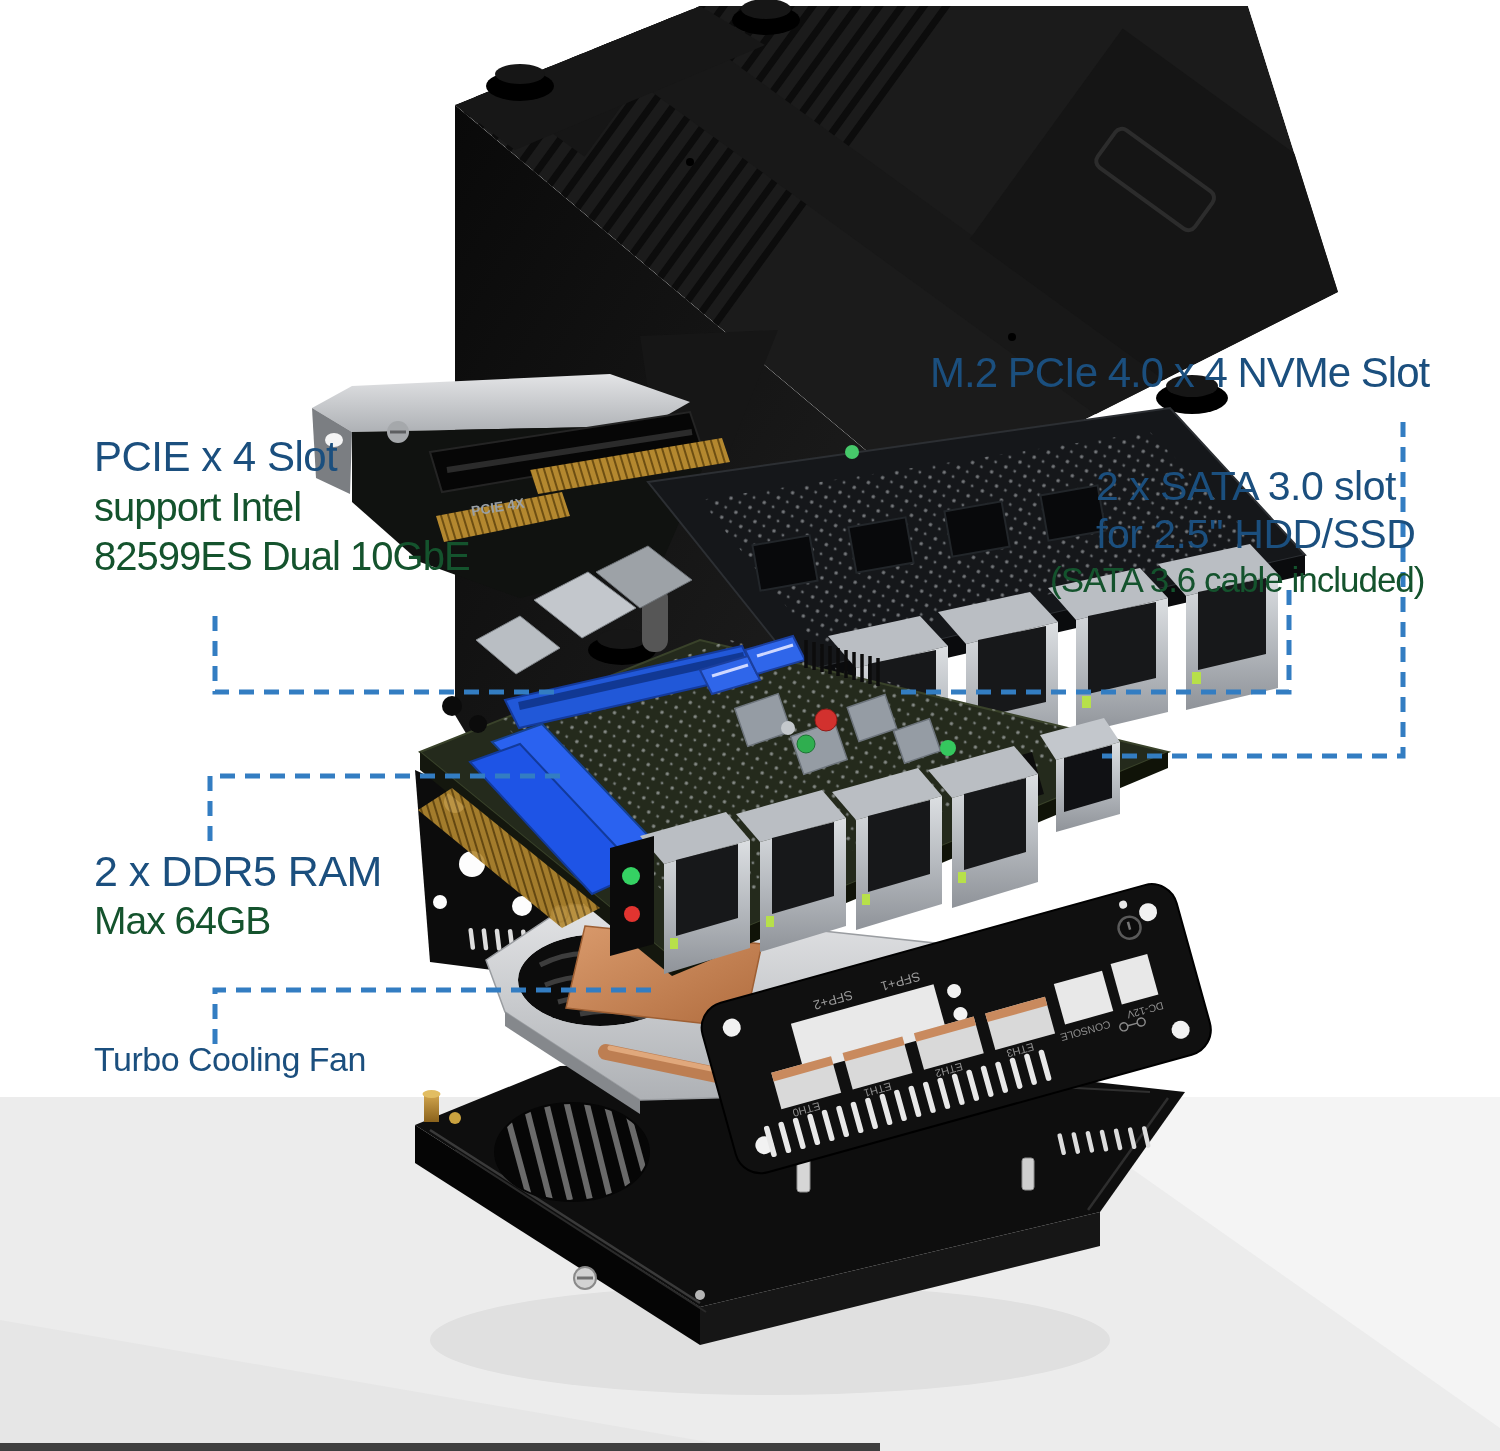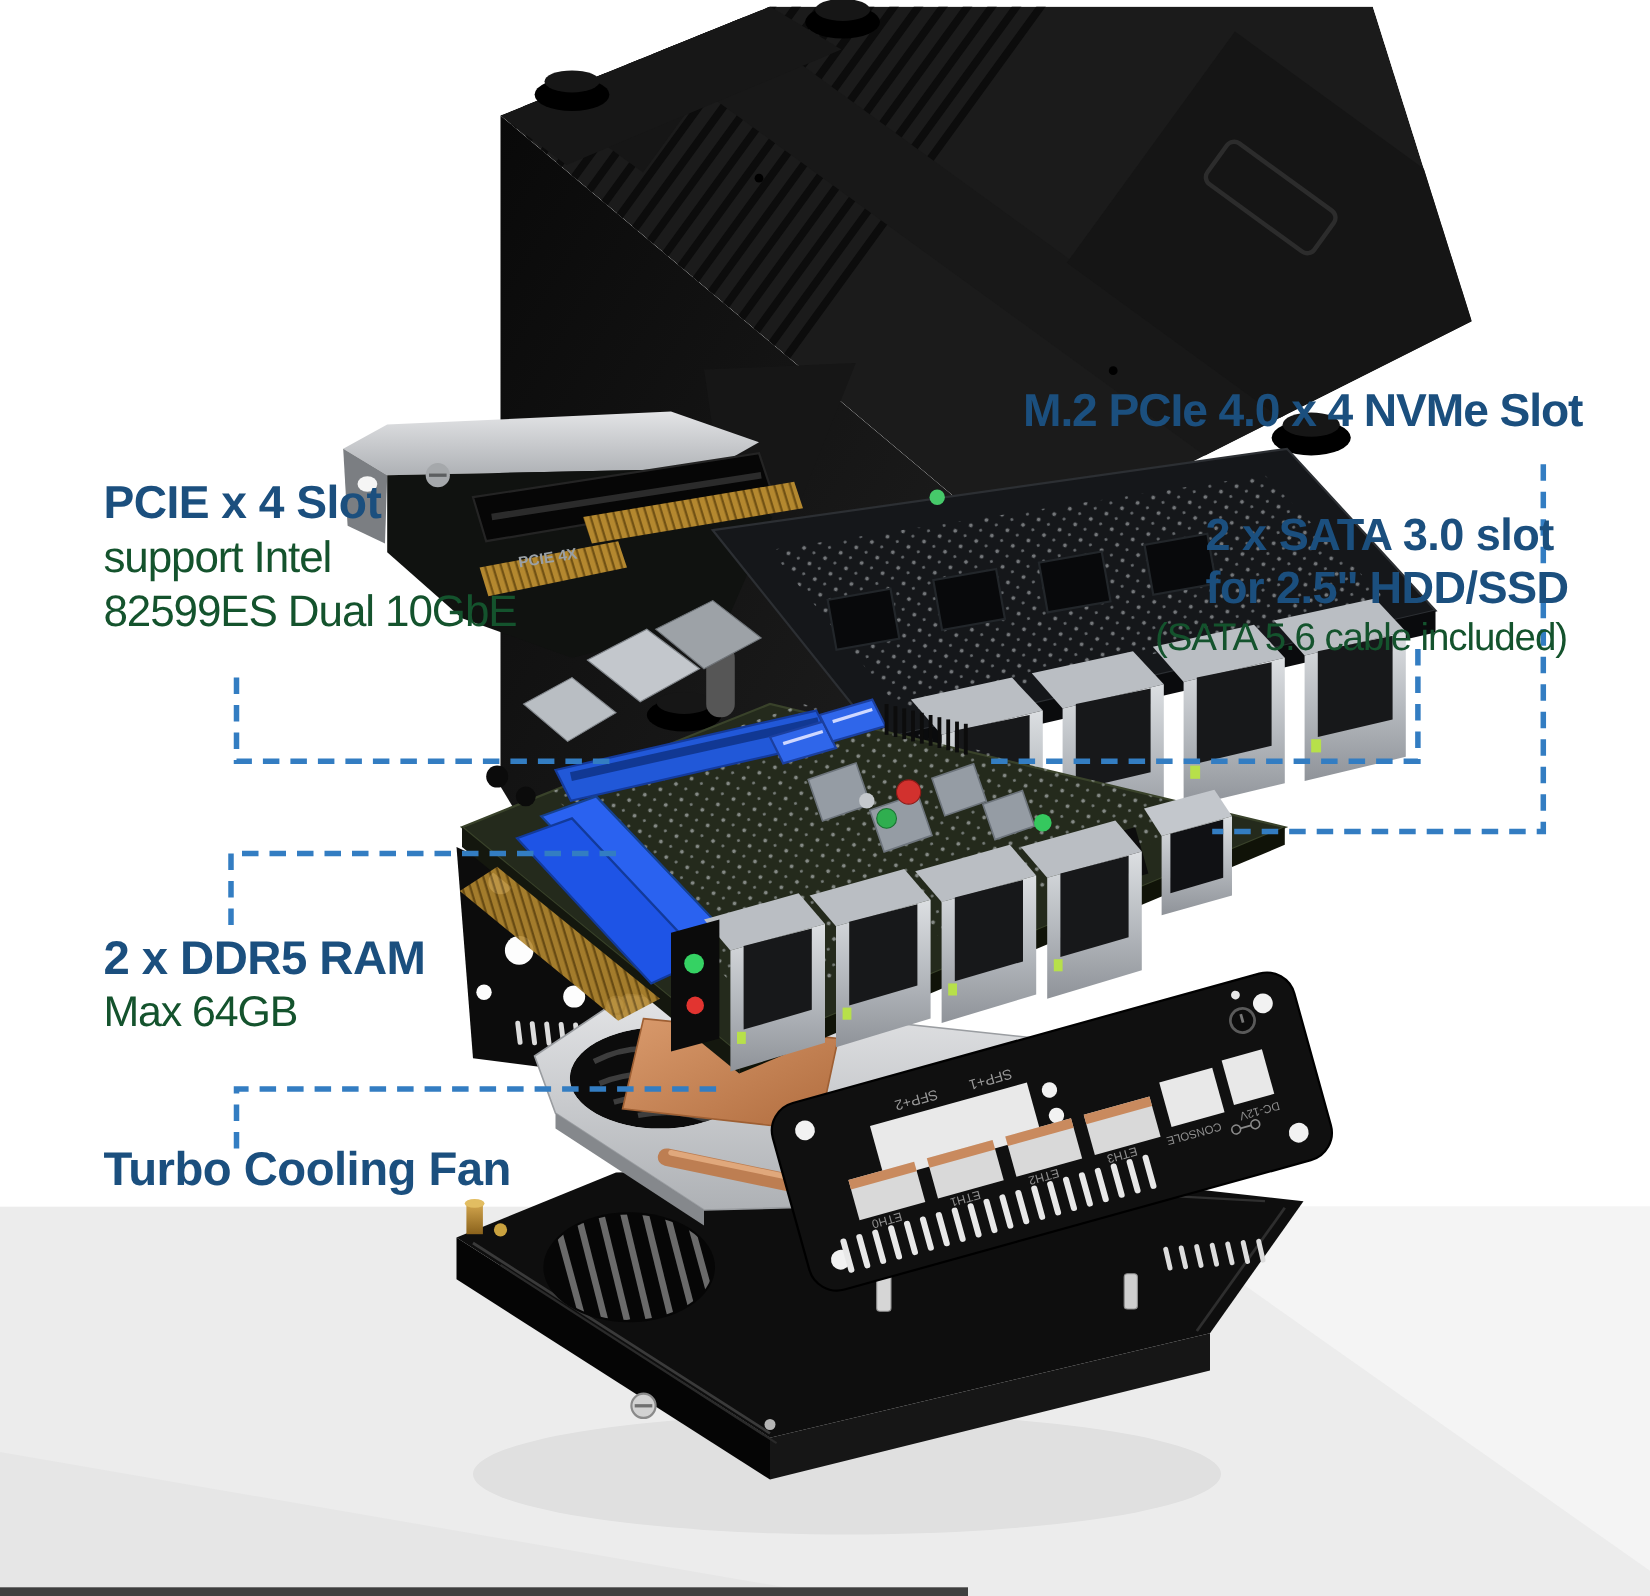--- a/index.html
+++ b/index.html
@@ -1,32 +1,32 @@
 <!DOCTYPE html>
 <html><head>
 <meta charset="utf-8">
 <style>
   html,body{margin:0;padding:0;}
   body{width:1500px;height:1451px;position:relative;background:#ffffff;overflow:hidden;
        font-family:"Liberation Sans", sans-serif;}
   .stage{position:absolute;left:0;top:0;width:1500px;height:1451px;}
   .lbl{position:absolute;white-space:nowrap;line-height:1.0;}
-  .t-blue{color:#1b4f7e;font-weight:bold;}
+  .t-blue{color:#1b4f7e;font-weight:normal;}
   .t-dark{color:#14532d;font-weight:normal;}
   .lbl-m2{left:930px;top:352px;font-size:42px;letter-spacing:-1px;}
   .lbl-pcie{left:94px;top:436px;}
   .lbl-pcie .title{font-size:42px;letter-spacing:-0.5px;}
   .lbl-pcie .line{font-size:40px;letter-spacing:-1px;margin-top:9px;}
   .lbl-sata{left:1050px;top:466px;}
   .lbl-sata .title{font-size:41px;letter-spacing:-0.5px;margin-bottom:7px;margin-left:46px;}
   .lbl-sata .note{font-size:35px;letter-spacing:-1px;margin-top:2px;}
   .lbl-ddr{left:94px;top:850px;}
   .lbl-ddr .title{font-size:43px;letter-spacing:-0.5px;}
   .lbl-ddr .line{font-size:39px;letter-spacing:-1px;margin-top:8px;}
-  .lbl-fan{left:94px;top:1042px;font-size:43px;letter-spacing:-0.5px;}
+  .lbl-fan{left:94px;top:1042px;font-size:34px;letter-spacing:-0.5px;}
   svg text{font-family:"Liberation Sans", sans-serif;}
 </style>
 </head>
 <body>
 
 <div class="stage">
 <svg width="1500" height="1451" viewBox="0 0 1500 1451">
   <defs>
     <linearGradient id="gSilver" x1="0" y1="0" x2="0" y2="1">
       <stop offset="0" stop-color="#dcdfe2"></stop>
@@ -459,21 +459,21 @@
 
 <div class="lbl lbl-pcie">
   <div class="title t-blue">PCIE x 4 Slot</div>
   <div class="line t-dark">support Intel</div>
   <div class="line t-dark">82599ES Dual 10GbE</div>
 </div>
 
 <div class="lbl lbl-sata">
   <div class="title t-blue">2 x SATA 3.0 slot</div>
   <div class="title t-blue">for 2.5'' HDD/SSD</div>
-  <div class="note t-dark">(SATA 5.6 cable included)</div>
+  <div class="note t-dark">(SATA 3.6 cable included)</div>
 </div>
 
 <div class="lbl lbl-ddr">
   <div class="title t-blue">2 x DDR5 RAM</div>
   <div class="line t-dark">Max 64GB</div>
 </div>
 
 <div class="lbl lbl-fan t-blue">Turbo Cooling Fan</div>
 </div>
 

